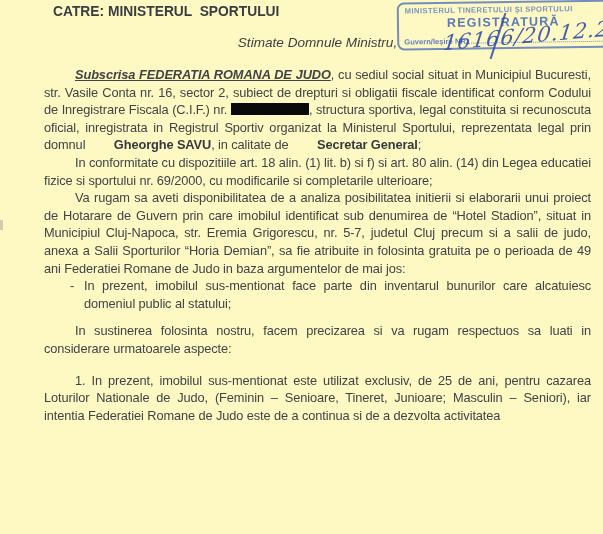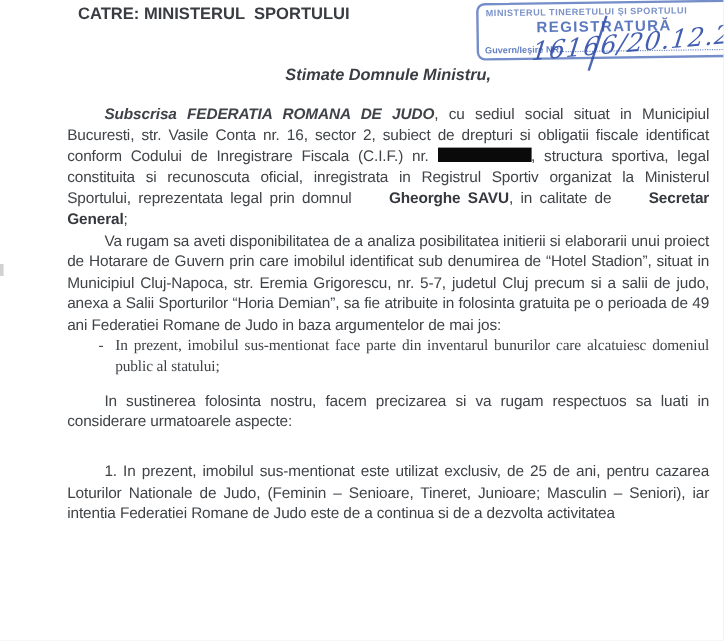--- a/index.html
+++ b/index.html
@@ -1,25 +1,25 @@
 <!DOCTYPE html>
 <html><head>
 <meta charset="utf-8">
 <style>
   * { margin: 0; padding: 0; box-sizing: border-box; }
   html, body { background: #e8e8e8; }
   .page {
     position: relative;
     width: 603px;
     height: 534px;
-    background: #ffffff;
+    background: #fef9c3;
     overflow: hidden;
     font-family: "Liberation Sans", sans-serif;
     color: #3f4347;
-    padding: 2px 12px 0 56px;
+    padding: 2px 12px 0 44px;
   }
   
   .header { margin-left: 9px; }
   .header div {
     font-weight: bold;
     font-size: 13.8px;
     line-height: 20px;
     color: #393d42;
     white-space: pre;
   }
@@ -84,63 +84,63 @@
     position: absolute;
     left: 497px;
     top: 12px;
     width: 2px;
     height: 48px;
     background: rgba(47, 77, 168, 0.85);
     transform: rotate(18deg);
   }
   
   .salutation {
-    margin-top: 32px;
+    margin-top: 12px;
     text-align: center;
-    font-weight: bold;
+    font-weight: normal;
     font-style: italic;
     font-size: 13.6px;
     line-height: 18px;
     color: #3a3e43;
   }
   .bodytext { margin-top: 14px; }
   .para {
     font-size: 12.8px;
     line-height: 17.6px;
     letter-spacing: -0.1px;
     text-align: justify;
     text-indent: 31px;
     color: #3f4347;
   }
   .para b, .para .bold { color: #35383d; margin-left: 25px; }
-  .biu { font-weight: bold; font-style: italic; }
+  .biu { font-weight: bold; font-style: italic; text-decoration: underline; }
   .redacted {
     display: inline-block;
     width: 78px;
     height: 12px;
     background: #0a0a0a;
     vertical-align: -1px;
   }
-  ul.args { list-style: none; font-family: Liberation Serif, serif; }
+  ul.args { list-style: none; }
   ul.args li {
     position: relative;
     padding-left: 40px;
     font-size: 12.8px;
     line-height: 17.6px;
     letter-spacing: -0.1px;
     text-align: justify;
   }
   ul.args li::before {
     content: "-";
     position: absolute;
     left: 26px;
     top: 0;
   }
   .gap1 { margin-top: 10px; }
-  .gap2 { margin-top: 24px; }
+  .gap2 { margin-top: 14px; }
   .scan-artifact {
     position: absolute;
     left: 0px;
     top: 220px;
     width: 3px;
     height: 10px;
     background: rgba(120,125,130,0.35);
   }
 </style>
 </head>
@@ -161,20 +161,21 @@
   </div>
   <div class="hand">16166/20.12.2021</div>
   <div class="pen-stroke"></div>
 
   <div class="salutation">Stimate Domnule Ministru,</div>
 
   <div class="bodytext">
 
     <p class="para"><span class="biu">Subscrisa FEDERATIA ROMANA DE JUDO</span><span>, cu sediul social situat in Municipiul Bucuresti, str. Vasile Conta nr. 16, sector 2, subiect de drepturi si obligatii fiscale identificat conform Codului de Inregistrare Fiscala (C.I.F.) nr. </span><span class="redacted"></span><span>, structura sportiva, legal constituita si recunoscuta oficial, inregistrata in Registrul Sportiv organizat la Ministerul  Sportului, reprezentata legal prin domnul </span><b>Gheorghe SAVU</b><span>, in calitate de </span><b>Secretar General</b><span>;</span></p>
 
+    <p class="para">In conformitate cu dispozitiile art. 18 alin. (1) lit. b) si f) si art. 80 alin. (14) din Legea educatiei fizice si sportului nr. 69/2000, cu modificarile si completarile ulterioare;</p>
 
     <p class="para">Va rugam sa aveti disponibilitatea de a analiza posibilitatea initierii si elaborarii unui proiect de Hotarare de Guvern prin care imobilul identificat sub denumirea de “Hotel Stadion”, situat in Municipiul Cluj-Napoca, str. Eremia Grigorescu, nr. 5-7, judetul Cluj precum si a salii de judo, anexa a Salii Sporturilor “Horia Demian”, sa fie atribuite in folosinta gratuita pe o perioada de 49 ani Federatiei Romane de Judo in baza argumentelor de mai jos:</p>
 
     <ul class="args">
       <li><span>In prezent, imobilul sus-mentionat face parte din inventarul bunurilor care alcatuiesc domeniul public al statului;</span></li>
     </ul>
 
     <p class="para gap1">In sustinerea folosinta nostru, facem precizarea si va rugam respectuos sa luati in considerare urmatoarele aspecte:</p>
 
     <p class="para gap2">1. In prezent, imobilul sus-mentionat este utilizat exclusiv, de  25 de ani, pentru cazarea Loturilor Nationale de Judo, (Feminin – Senioare, Tineret, Junioare; Masculin – Seniori), iar intentia Federatiei Romane de Judo este de a continua si de a dezvolta activitatea</p>

